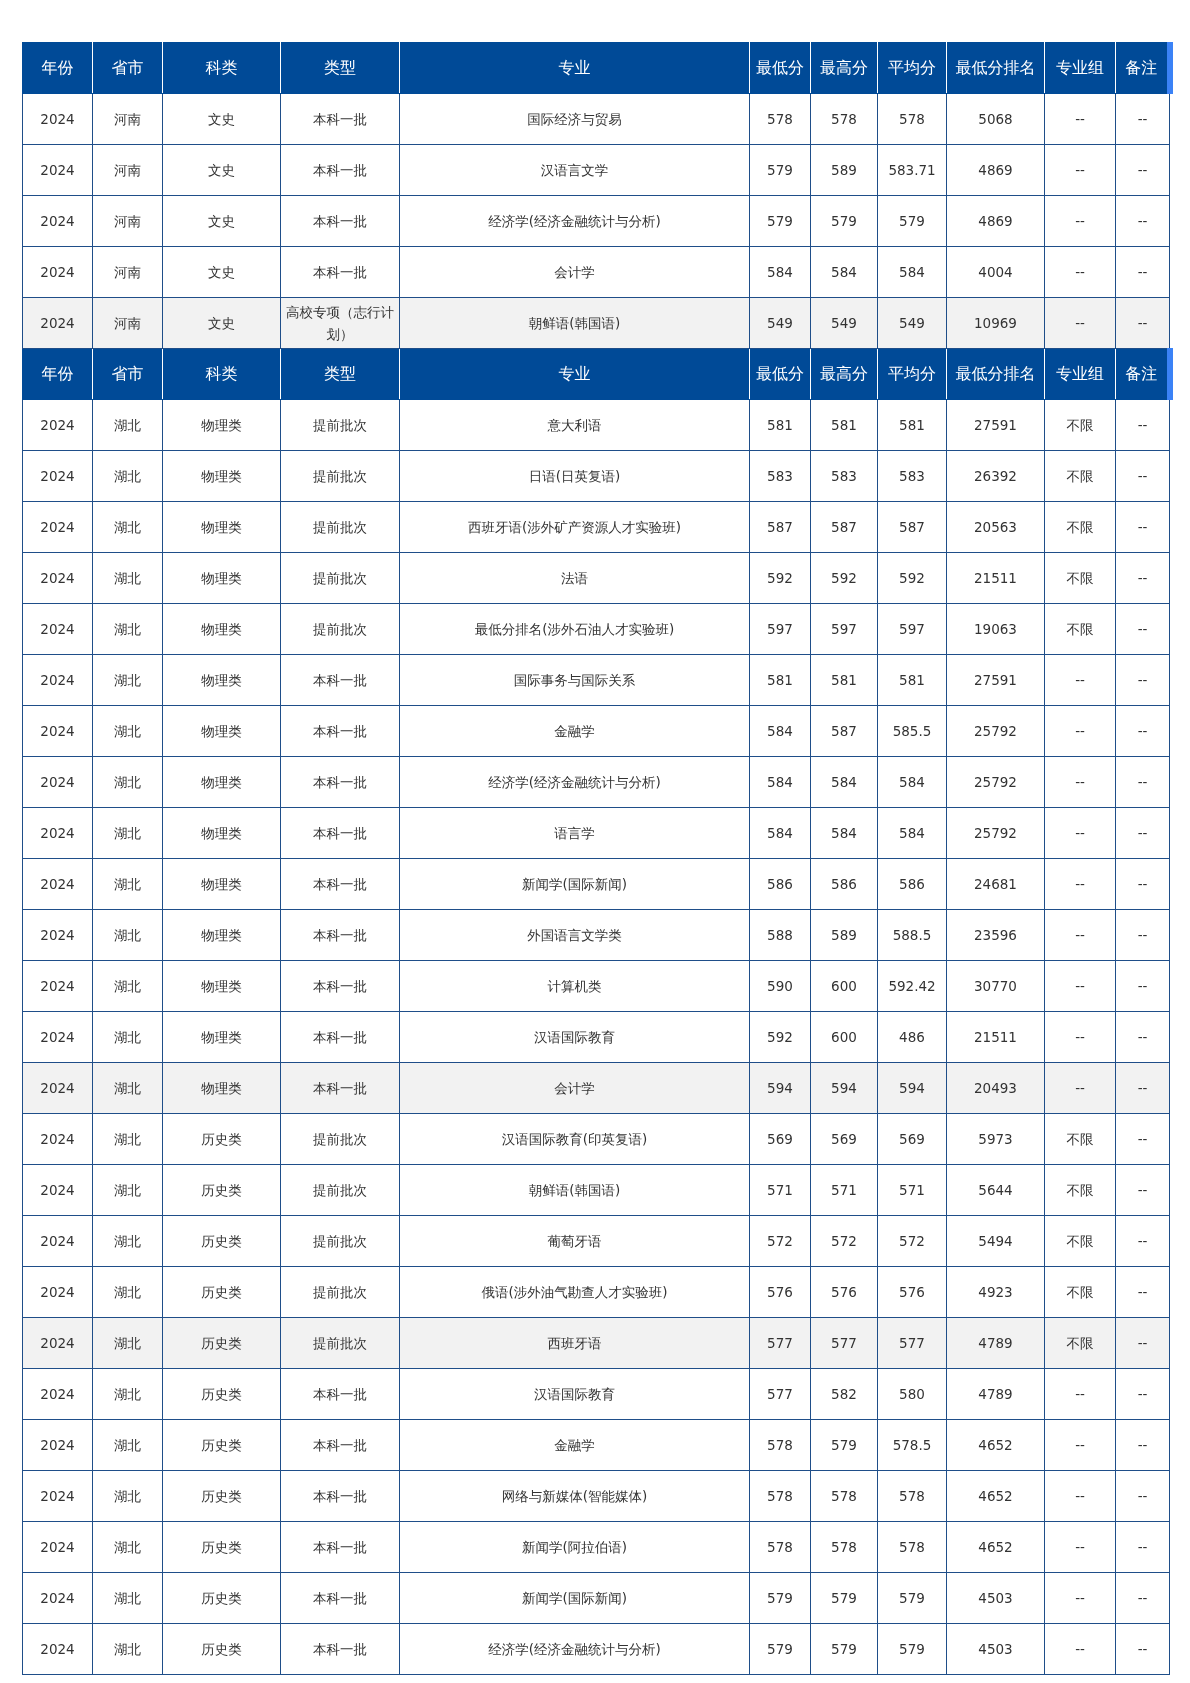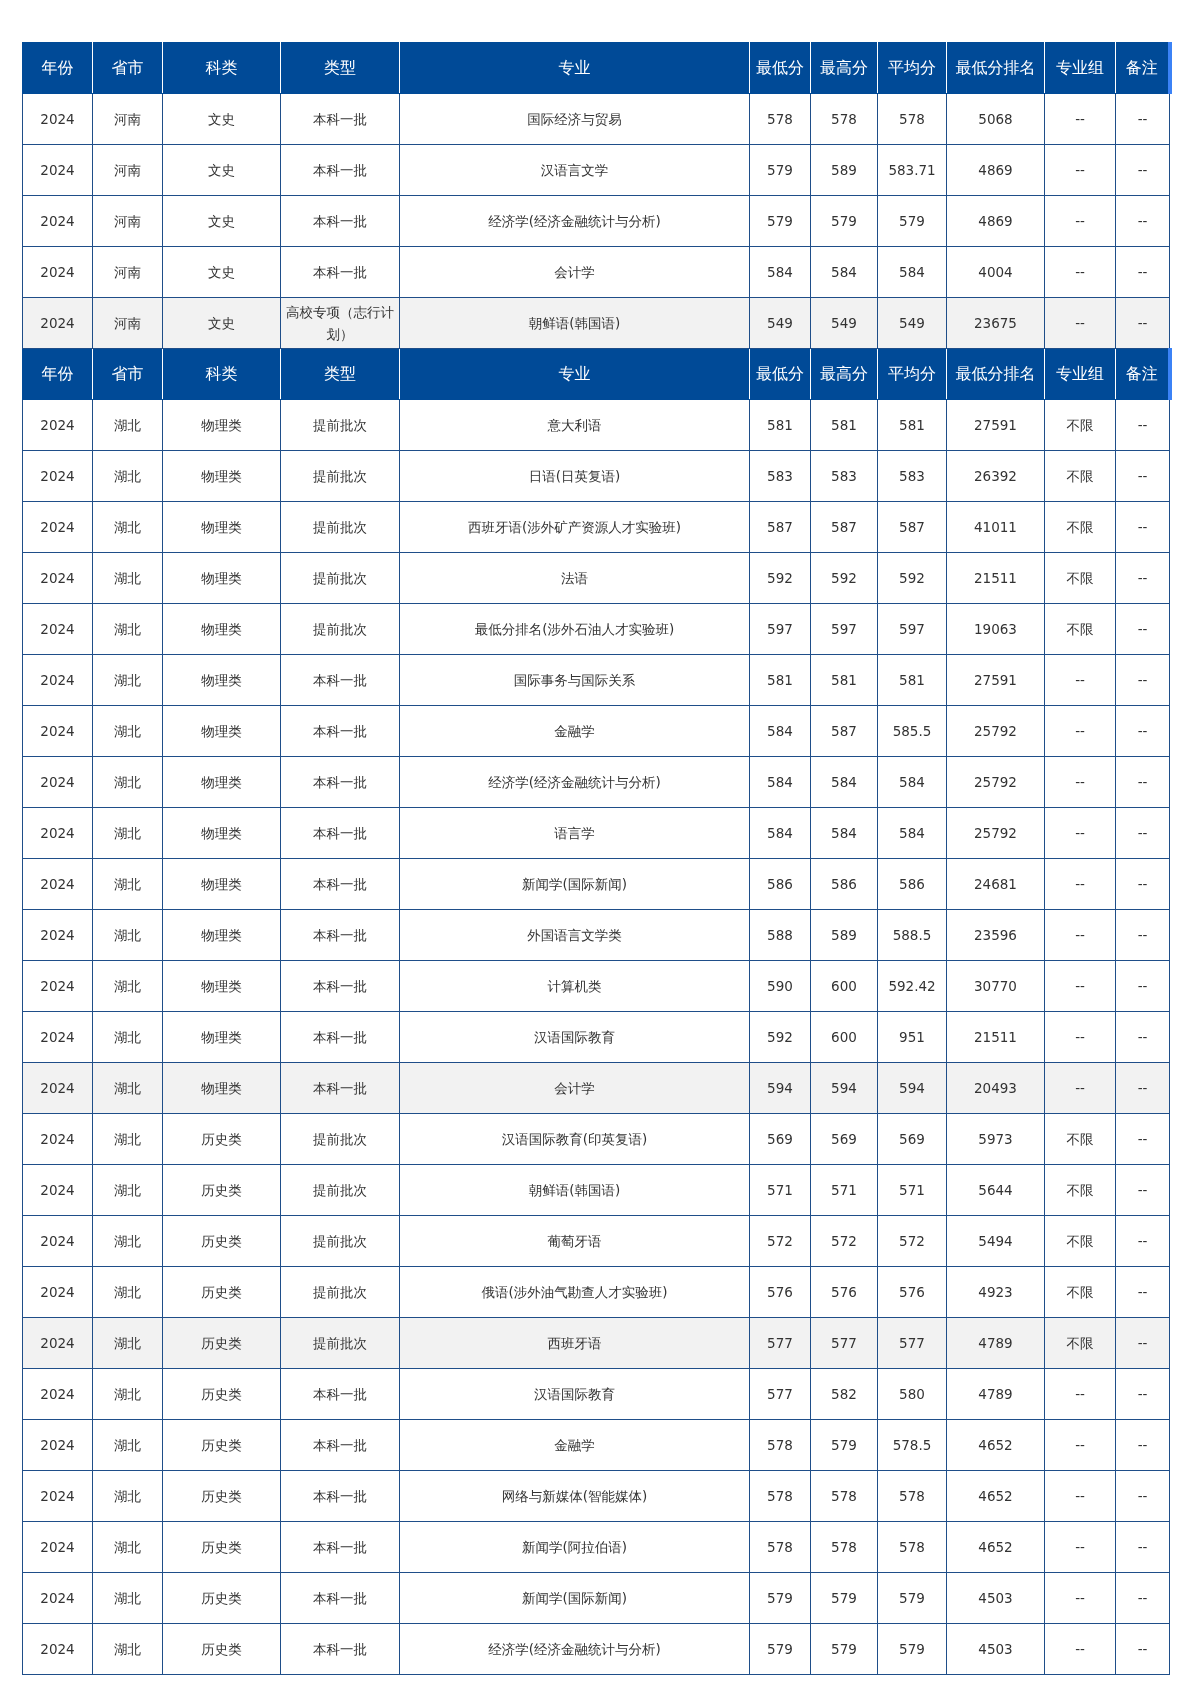--- a/index.html
+++ b/index.html
@@ -17,21 +17,21 @@
   col.c-avg { width: 69px; }
   col.c-rank { width: 98px; }
   col.c-group { width: 71px; }
   col.c-note { width: 54px; }
   th, td { height: 51px; padding: 0 2px; box-sizing: border-box; text-align: center;
            vertical-align: middle; overflow: hidden; }
   th { background: #004a97; color: #ffffff; font-size: 16px; font-weight: normal;
        border-left: 1px solid #ffffff; border-right: 1px solid #ffffff;
        border-top: 1px solid #004a97; border-bottom: 1px solid #004a97; }
   th:first-child { border-left: 1px solid #004a97; }
-  th:last-child { border-right: 4px solid #3b82f6; }
+  th:last-child { border-right: 6px solid #3b82f6; }
   td { color: #333333; font-size: 13.5px; border: 1px solid #1f4e89; background: #ffffff;
        line-height: 22px; }
   tr.hl td { background: #f2f2f2; }
 </style>
 </head>
 <body>
 
 <div class="wrap">
   <table>
     <colgroup>
@@ -115,21 +115,21 @@
         </tr>
         <tr class="hl">
           <td>2024</td>
           <td>河南</td>
           <td>文史</td>
           <td>高校专项（志行计划）</td>
           <td>朝鲜语(韩国语)</td>
           <td>549</td>
           <td>549</td>
           <td>549</td>
-          <td>23675</td>
+          <td>10969</td>
           <td>--</td>
           <td>--</td>
         </tr>
         <tr>
           <th>年份</th>
           <th>省市</th>
           <th>科类</th>
           <th>类型</th>
           <th>专业</th>
           <th>最低分</th>
@@ -167,21 +167,21 @@
         </tr>
         <tr>
           <td>2024</td>
           <td>湖北</td>
           <td>物理类</td>
           <td>提前批次</td>
           <td>西班牙语(涉外矿产资源人才实验班)</td>
           <td>587</td>
           <td>587</td>
           <td>587</td>
-          <td>41011</td>
+          <td>20563</td>
           <td>不限</td>
           <td>--</td>
         </tr>
         <tr>
           <td>2024</td>
           <td>湖北</td>
           <td>物理类</td>
           <td>提前批次</td>
           <td>法语</td>
           <td>592</td>
@@ -296,21 +296,21 @@
           <td>--</td>
         </tr>
         <tr>
           <td>2024</td>
           <td>湖北</td>
           <td>物理类</td>
           <td>本科一批</td>
           <td>汉语国际教育</td>
           <td>592</td>
           <td>600</td>
-          <td>951</td>
+          <td>486</td>
           <td>21511</td>
           <td>--</td>
           <td>--</td>
         </tr>
         <tr class="hl">
           <td>2024</td>
           <td>湖北</td>
           <td>物理类</td>
           <td>本科一批</td>
           <td>会计学</td>

